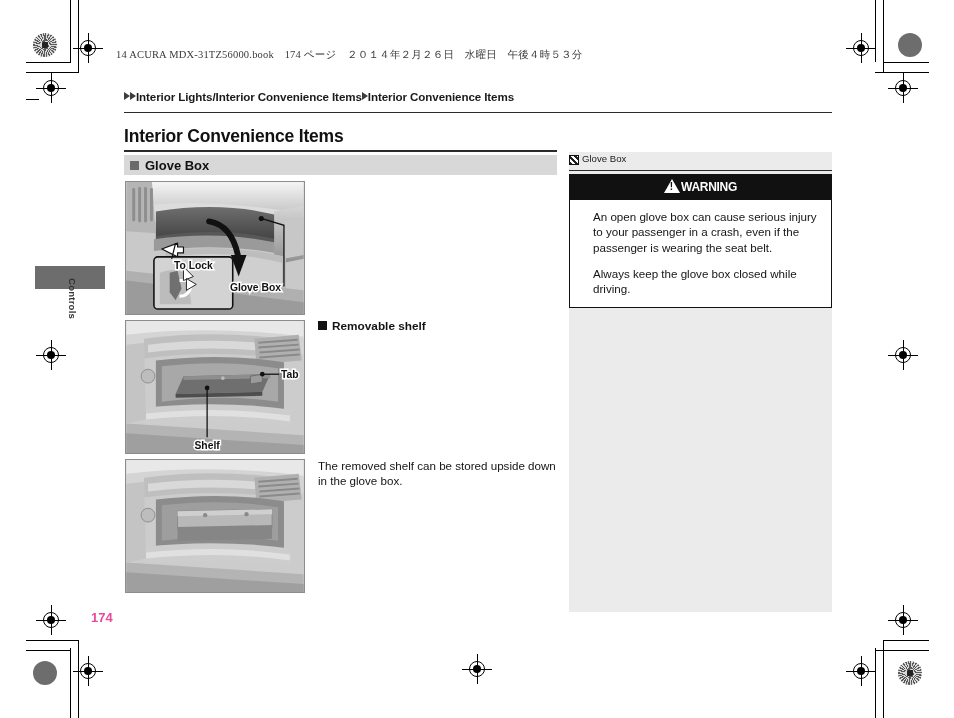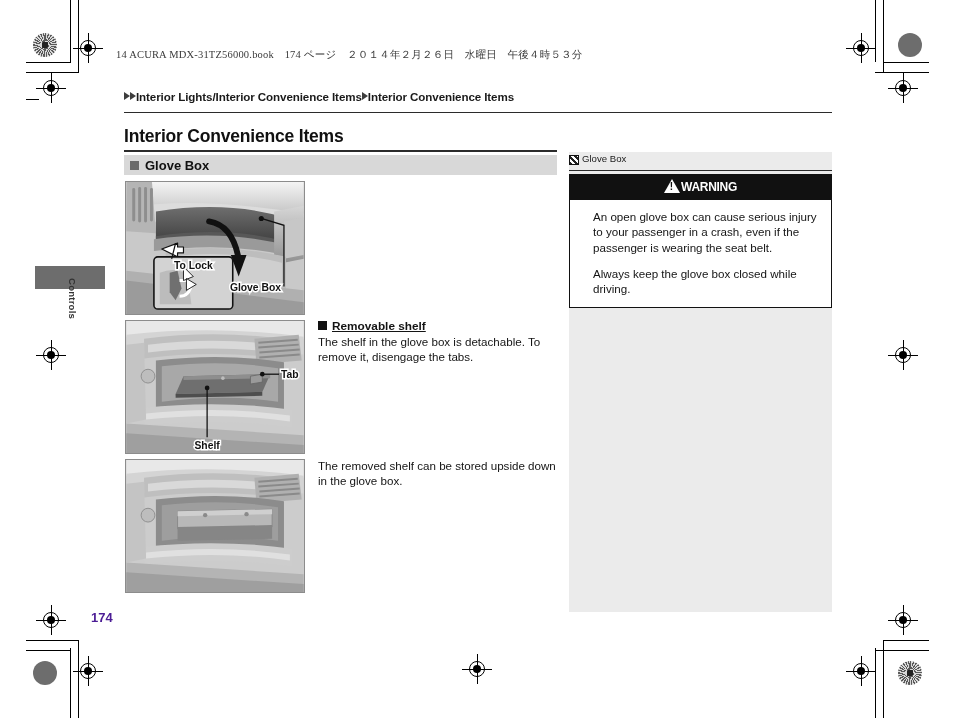--- a/index.html
+++ b/index.html
@@ -72,21 +72,21 @@
 
   
   .fig{position:absolute;left:125px;width:180px;height:134px;border:1px solid #8c8c8c;box-sizing:border-box;overflow:hidden;background:#cfcfcf;}
   #fig1{top:181px;}
   #fig2{top:320px;}
   #fig3{top:459px;}
 
   
   .col2{position:absolute;left:318px;width:240px;font-size:11.6px;line-height:15.3px;color:#141414;}
   #t1{top:179px;}
-  #t2head{top:319px;font-weight:bold;font-size:11.8px;text-decoration:underline;}
+  #t2head{top:319px;font-weight:bold;font-size:11.8px;}
   #t2head .sq{display:inline-block;width:9px;height:9px;background:#111;margin-right:5px;vertical-align:0px;}
   #t2{top:334px;}
   #t3{top:458px;}
 
   
   .side{position:absolute;left:569px;top:152px;width:263px;height:460px;background:#ebebeb;}
   .side-head{position:absolute;left:0;top:0;width:263px;height:17px;}
   .side-head .ico{
     position:absolute;left:0px;top:3px;width:10px;height:10px;
     background:
@@ -118,21 +118,21 @@
   
   .tabblock{position:absolute;left:35px;top:266px;width:70px;height:23px;background:#6d6d6d;}
   .tablabel{
     position:absolute;left:78px;top:278px;width:90px;
     font-size:9.6px;font-weight:bold;color:#333;
     transform:rotate(90deg);transform-origin:0 0;white-space:nowrap;
     letter-spacing:0.2px;
   }
 
   
-  .pagenum{position:absolute;left:91px;top:610px;font-size:13px;font-weight:bold;color:#4c1d95;}
+  .pagenum{position:absolute;left:91px;top:610px;font-size:13px;font-weight:bold;color:#ec4899;}
 
   svg{display:block;}
 </style>
 </head>
 <body>
 
 <div class="page">
 
   <div class="cropline" style="left:70px;top:0px;width:1.2px;height:62px;"></div>
   <div class="cropline" style="left:78px;top:0px;width:1.2px;height:72px;"></div>
@@ -387,21 +387,20 @@
       <path d="M0 104 L180 116 L180 134 L0 134 Z" fill="#b4b4b4"></path>
       <path d="M0 114 L180 126 L180 134 L0 134 Z" fill="#9f9f9f"></path>
       <path d="M0 24 L18 22 L20 100 L0 104 Z" fill="#c4c4c4"></path>
       <circle cx="22" cy="56" r="7" fill="#bdbdbd" stroke="#8f8f8f" stroke-width="1"></circle>
     </svg>
   </div>
 
   <div class="col2" id="t2head">
     <span class="sq"></span><span>Removable shelf</span>
   </div>
-  <div class="col2" id="t2">The shelf in the glove box is detachable. To remove it, disengage the tabs.</div>
   <div class="col2" id="t3">The removed shelf can be stored upside down in the glove box.</div>
 
   <div class="side">
     <div class="side-head">
       <div class="ico"></div>
       <div class="lbl">Glove Box</div>
     </div>
     <div class="side-rule"></div>
 
     <div class="warnbox">

